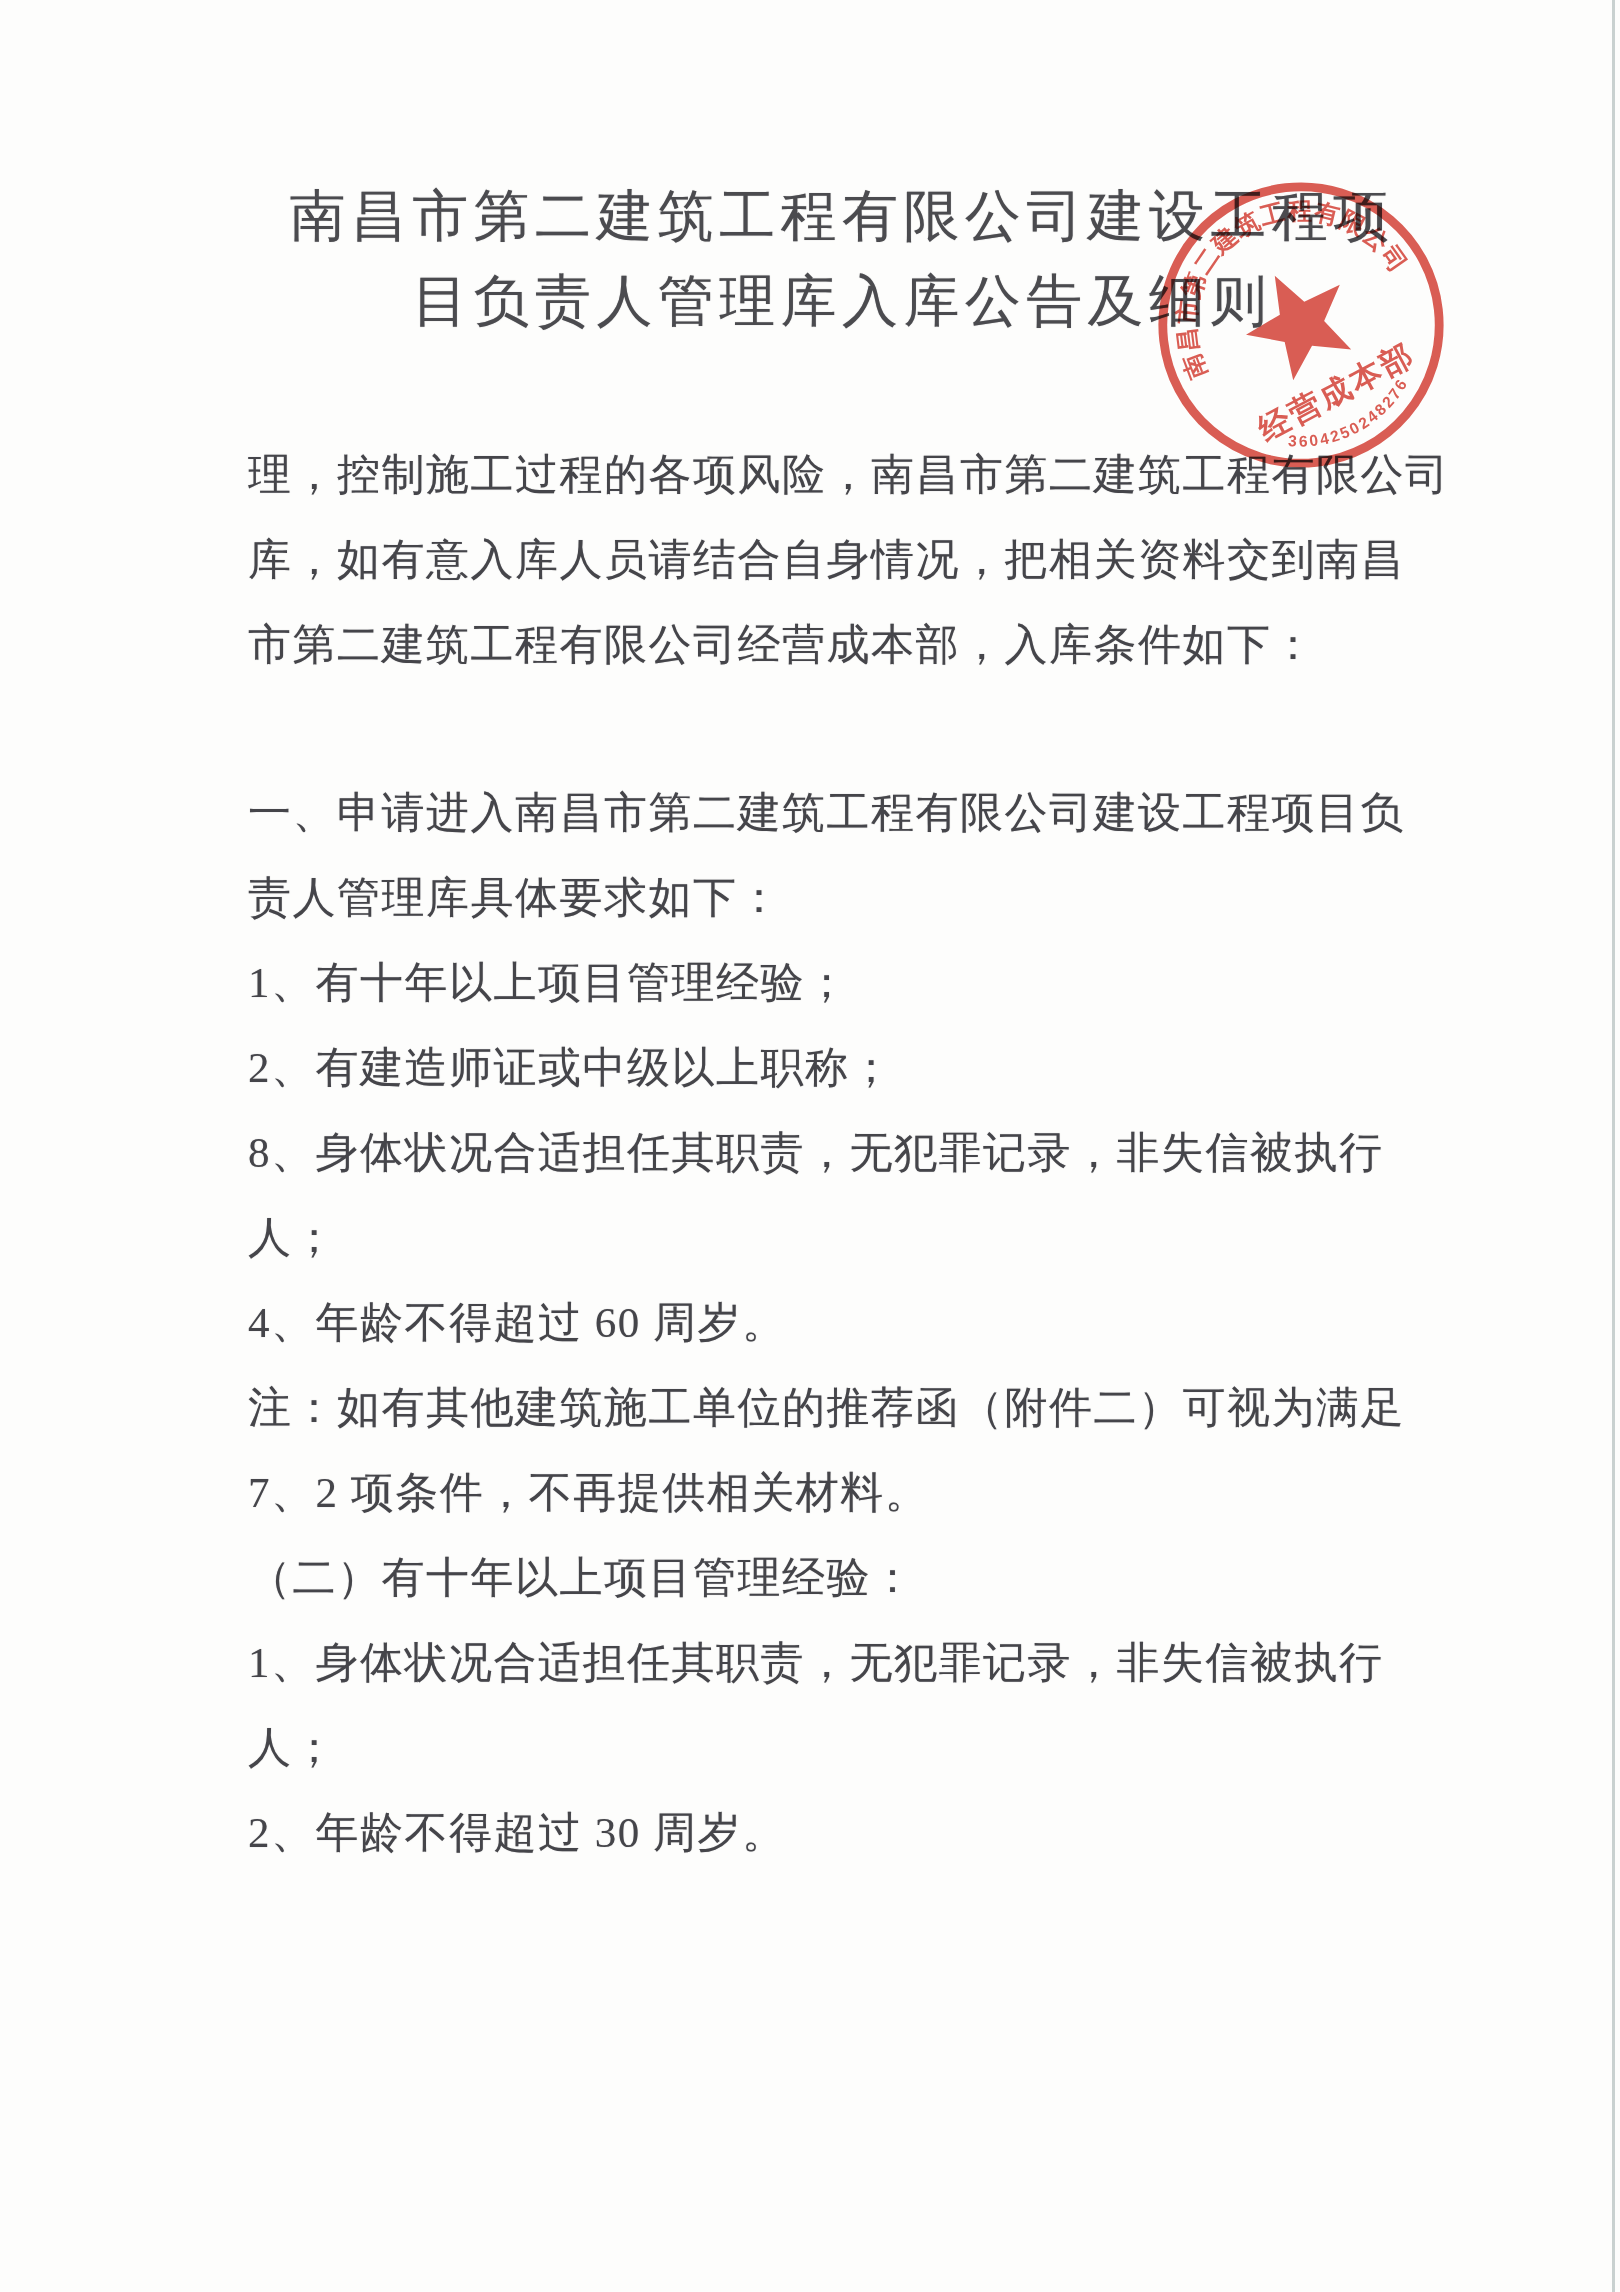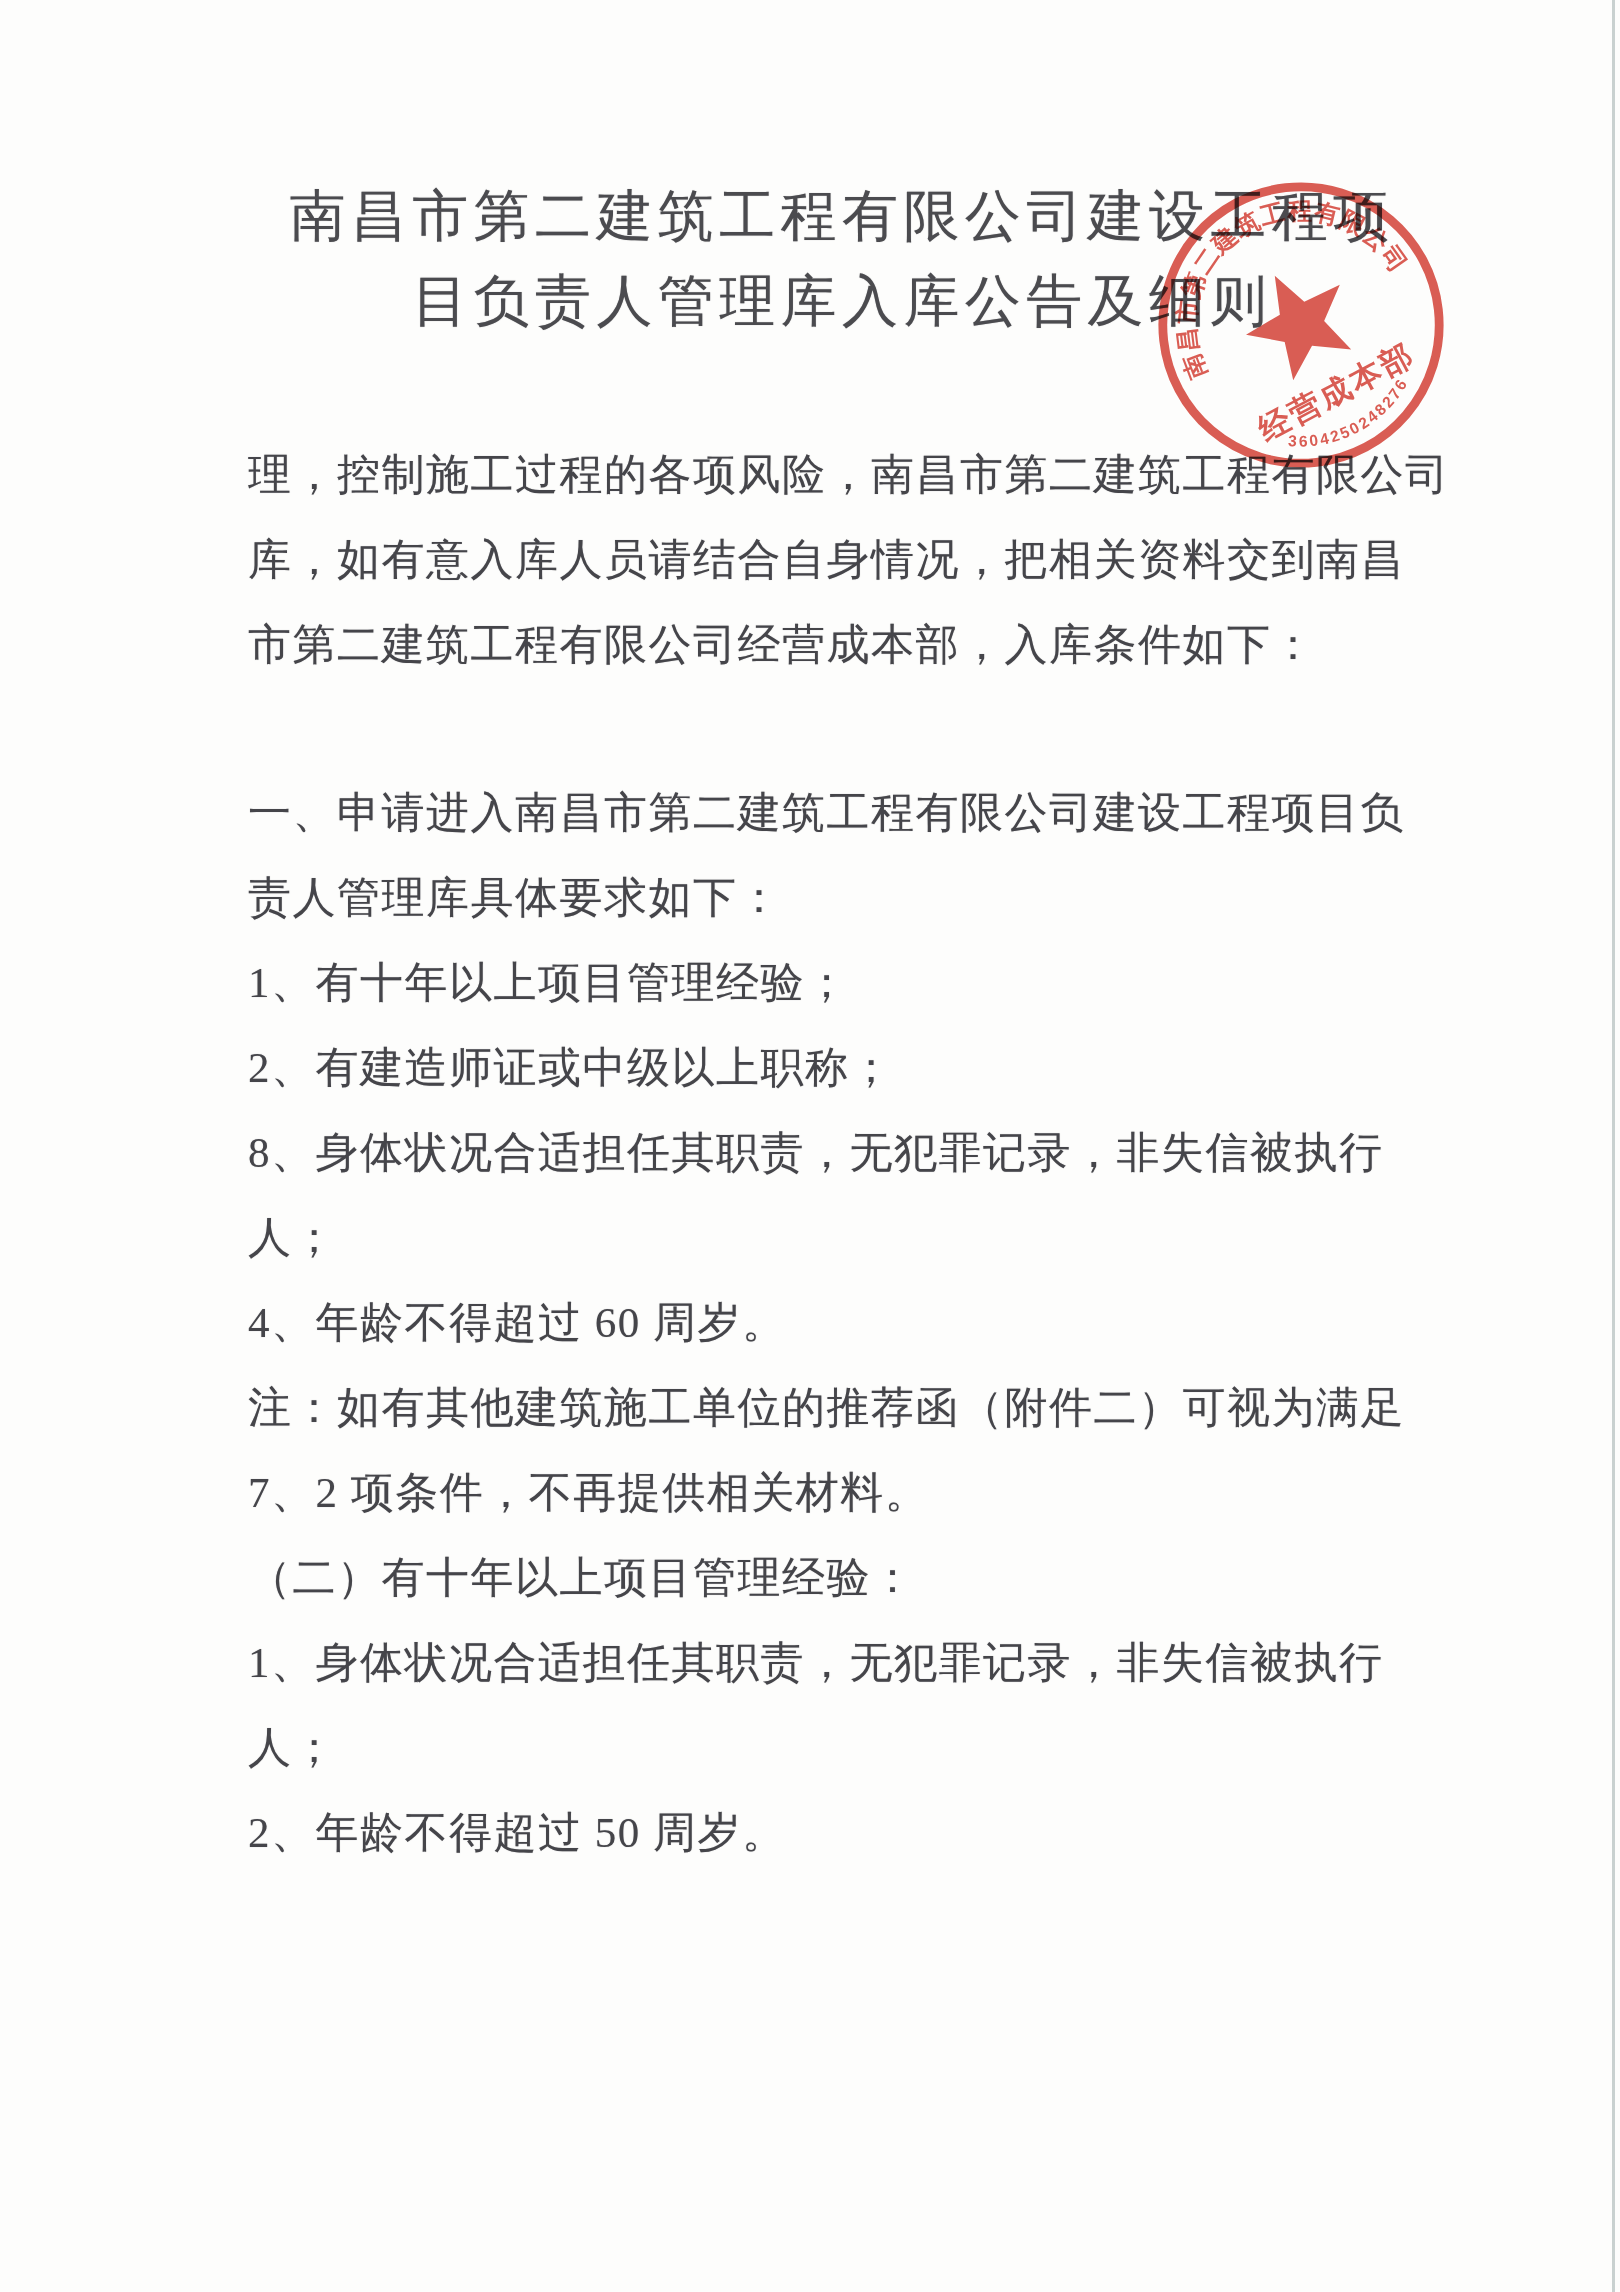--- a/index.html
+++ b/index.html
@@ -70,21 +70,21 @@
     <div class="line">1、有十年以上项目管理经验；</div>
     <div class="line">2、有建造师证或中级以上职称；</div>
     <div class="line">8、身体状况合适担任其职责，无犯罪记录，非失信被执行</div>
     <div class="line">人；</div>
     <div class="line">4、年龄不得超过 60 周岁。</div>
     <div class="line">注：如有其他建筑施工单位的推荐函（附件二）可视为满足</div>
     <div class="line">7、2 项条件，不再提供相关材料。</div>
     <div class="line">（二）有十年以上项目管理经验：</div>
     <div class="line">1、身体状况合适担任其职责，无犯罪记录，非失信被执行</div>
     <div class="line">人；</div>
-    <div class="line">2、年龄不得超过 50 周岁。</div>
+    <div class="line">2、年龄不得超过 30 周岁。</div>
   </div>
 
   <div class="stamp">
     <svg viewBox="0 0 300 300" xmlns="http://www.w3.org/2000/svg" xmlns:xlink="http://www.w3.org/1999/xlink">
       <defs>
         <path id="arcTop" d="M 42.4 140.6 A 108 108 0 0 1 257.6 140.6" fill="none"></path>
         <path id="arcBottom" d="M 42.6 212 A 124 124 0 0 0 257.4 212" fill="none"></path>
       </defs>
 
       <circle cx="150" cy="150" r="141" fill="none" stroke="#d95248" stroke-width="9"></circle>

